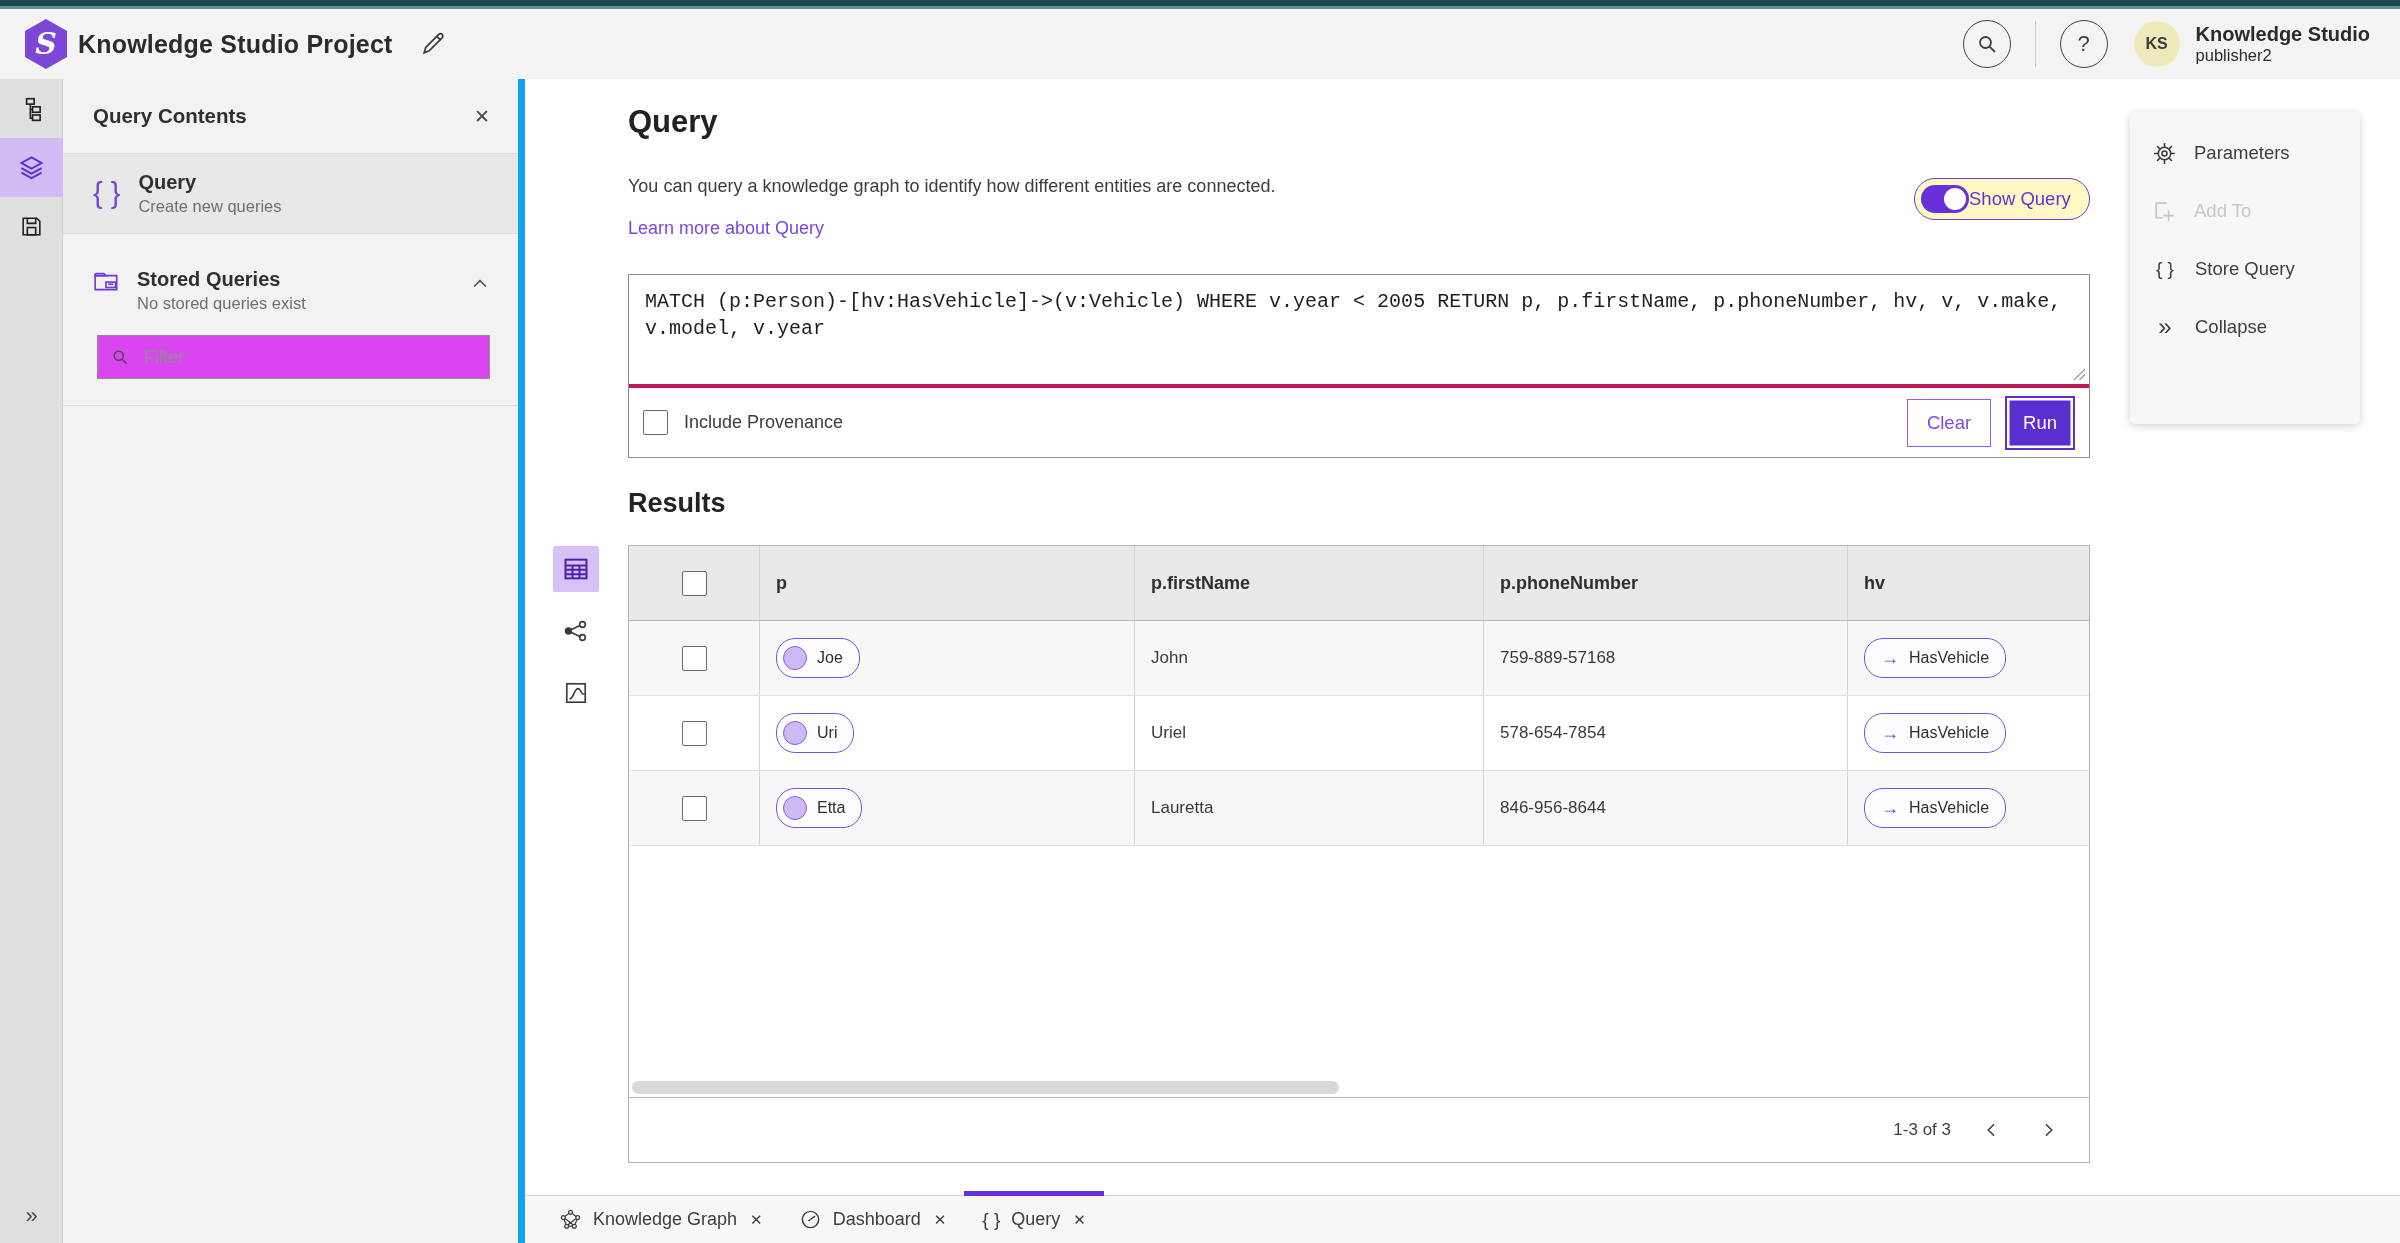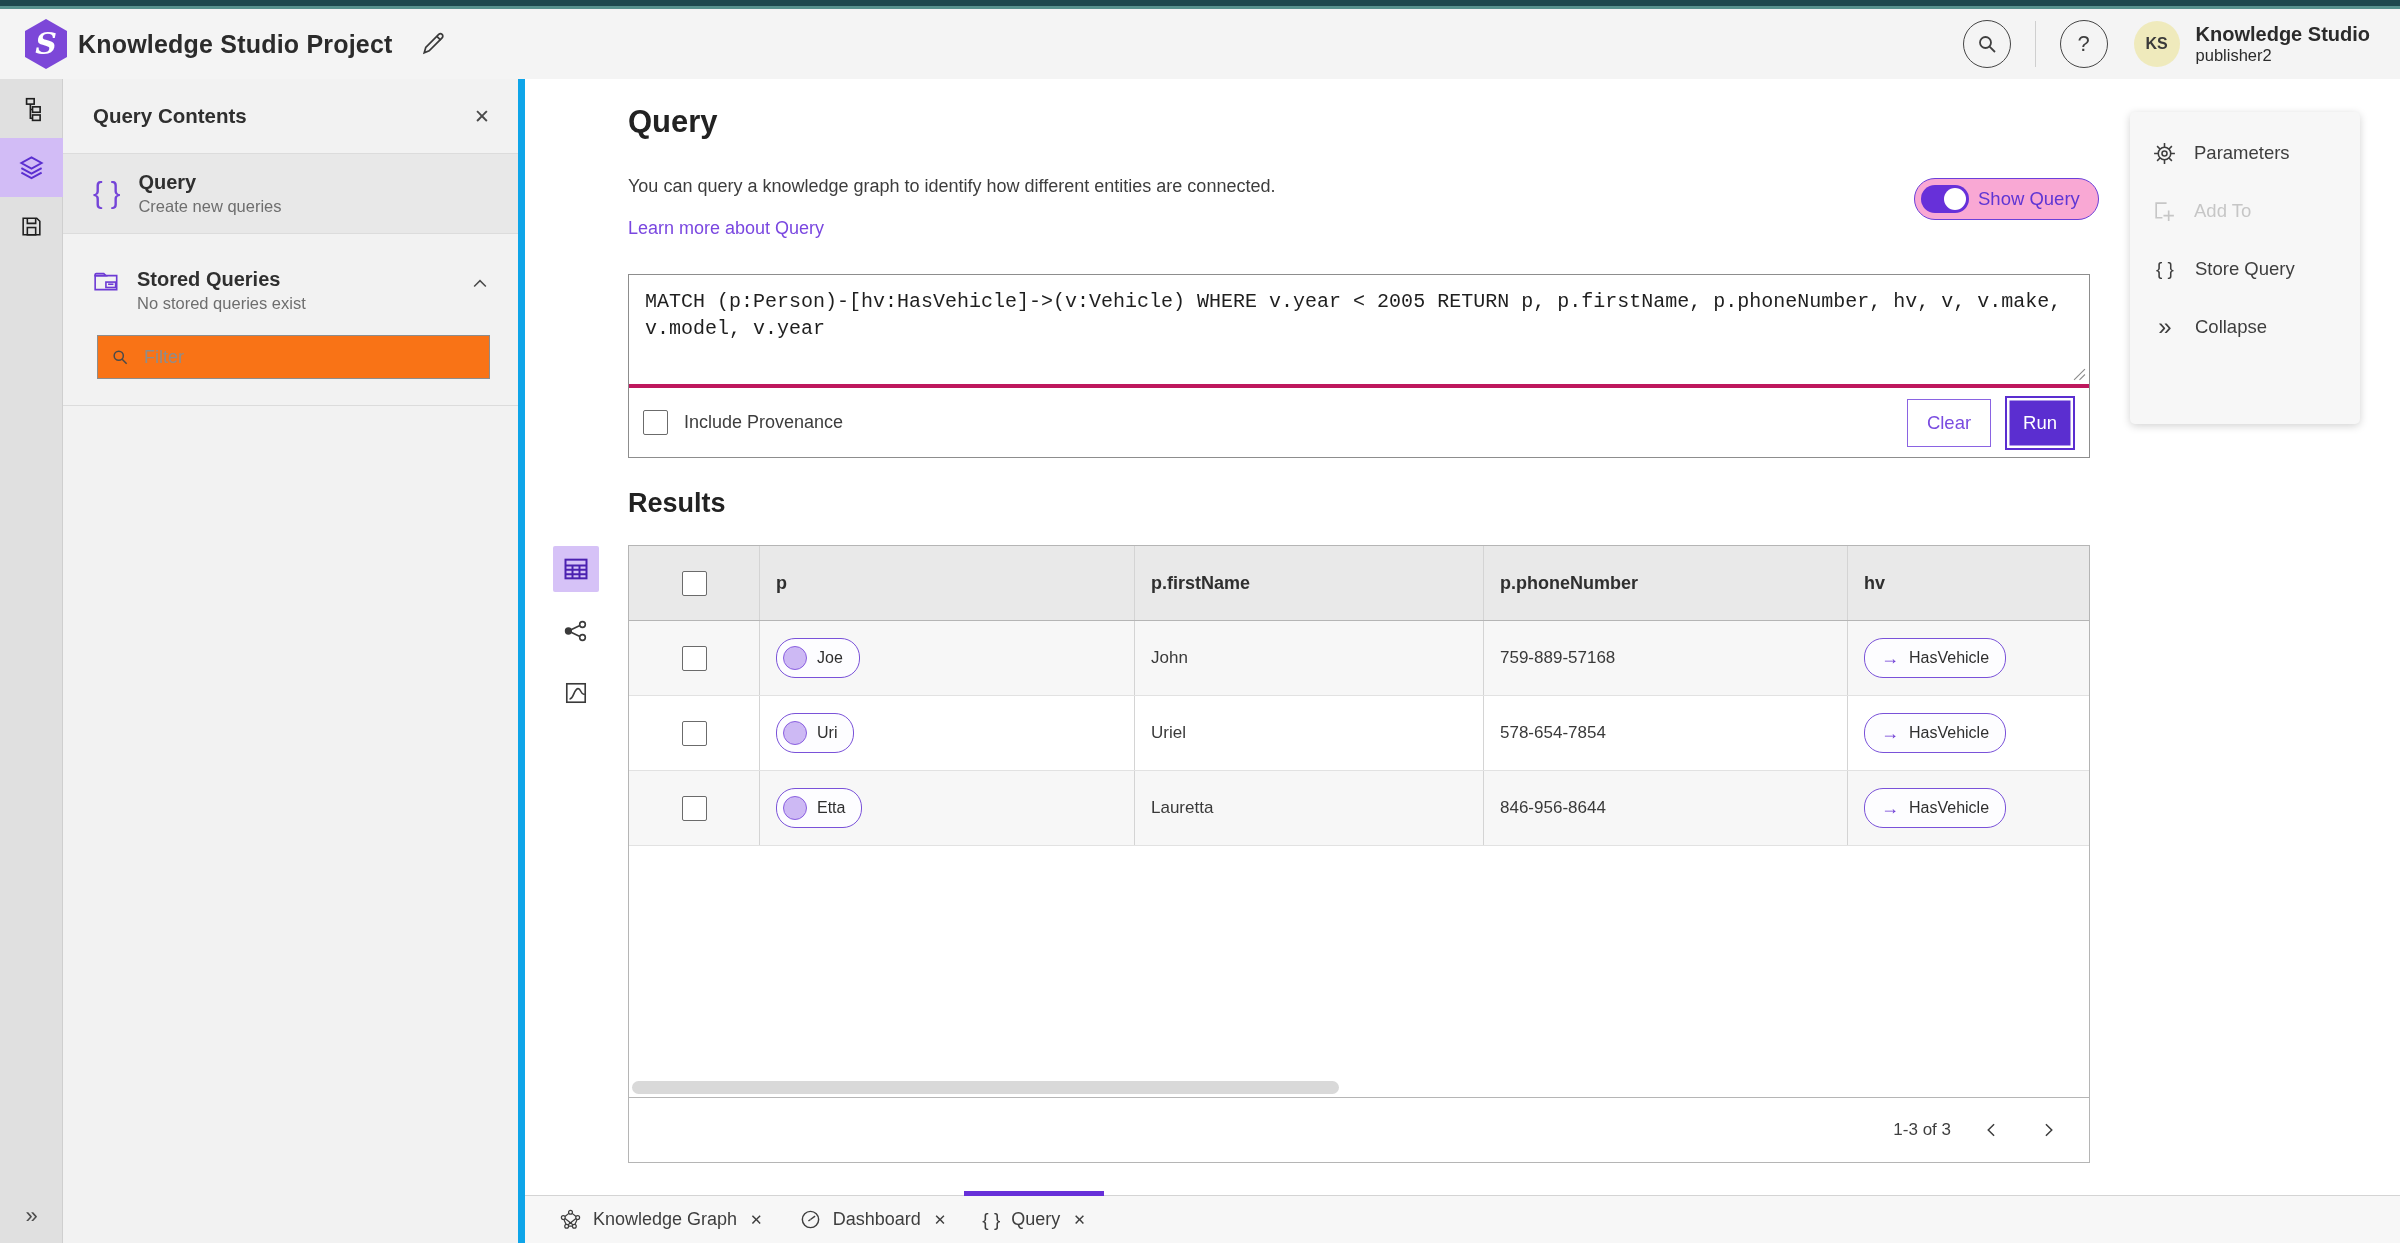--- a/index.html
+++ b/index.html
@@ -34,30 +34,30 @@
   .panel-title{font-size:20.5px;font-weight:700;color:#2f2f2f;}
   .panel-close{font-size:19px;color:#4a4a4a;cursor:pointer;}
   .panel-item{display:flex;align-items:center;gap:18px;padding:0 28px 0 30px;border-bottom:1px solid #dcdcdc;cursor:pointer;}
   .panel-item.query-item{height:79px;background:#e8e8e8;}
   .stored-section{border-bottom:1px solid #dcdcdc;margin-top:20px;padding:14px 28px 26px 30px;}
   .stored-head{display:flex;align-items:flex-start;gap:16px;cursor:pointer;}
   .item-title{font-size:20px;font-weight:700;color:#2f2f2f;}
   .item-sub{font-size:16.5px;color:#6e6e6e;margin-top:3px;}
   .braces-icon{font-size:29px;color:#7444d8;font-weight:400;line-height:1;}
   .stored-head .grow{flex:1;}
-  .filter-box{margin-top:22px;margin-left:4px;height:42px;background:#f97316;border:1px solid #8d8d8d;display:flex;align-items:center;padding:0 12px;gap:12px;}
+  .filter-box{margin-top:22px;margin-left:4px;height:42px;background:#d946ef;border:1px solid #8d8d8d;display:flex;align-items:center;padding:0 12px;gap:12px;}
   .filter-box input{border:none;outline:none;flex:1;font-size:18px;font-family:"Liberation Sans",sans-serif;color:#3a3a3a;background:transparent;}
   .filter-box input::placeholder{color:#8d8d8d;}
 
   
   .main-bg{position:absolute;left:525px;top:79px;right:0;bottom:48px;background:#fff;}
   .q-heading{position:absolute;left:628px;top:104px;font-size:31px;font-weight:700;color:#222;}
   .q-desc{position:absolute;left:628px;top:176px;font-size:18px;color:#3d3d3d;}
   .q-link{position:absolute;left:628px;top:218px;font-size:18px;color:#7a47e0;cursor:pointer;}
-  .show-pill{position:absolute;left:1914px;top:178px;height:42px;border:1.5px solid #6b3fd9;border-radius:22px;display:flex;align-items:center;gap:9px;padding:0 18px 0 6px;background:#f9a8d4;cursor:pointer;box-sizing:border-box;}
+  .show-pill{position:absolute;left:1914px;top:178px;height:42px;border:1.5px solid #6b3fd9;border-radius:22px;display:flex;align-items:center;padding:0 18px 0 6px;background:#fef9c3;cursor:pointer;box-sizing:border-box;}
   .toggle{width:48px;height:28px;border-radius:14px;background:#6730d9;position:relative;}
   .toggle .knob{position:absolute;right:3px;top:3px;width:22px;height:22px;border-radius:50%;background:#fff;}
   .show-label{font-size:18.5px;color:#5f35d4;}
 
   .query-box{position:absolute;left:628px;top:274px;width:1462px;height:184px;border:1px solid #8d8d8d;background:#fff;box-sizing:border-box;}
   .query-text{height:113px;border-bottom:4px solid #be185d;box-sizing:border-box;padding:13px 16px;font-family:"Liberation Mono","DejaVu Sans Mono",monospace;font-size:20px;line-height:1.35;color:#1f1f1f;white-space:pre-wrap;position:relative;overflow:hidden;}
   .resize-handle{position:absolute;right:3px;bottom:3px;}
   .query-footer{height:69px;display:flex;align-items:center;padding:0 14px;gap:14px;}
   .cb{width:23px;height:23px;border:1px solid #6b6b6b;border-radius:2px;background:#fff;cursor:pointer;flex:none;}
   .cb-label{font-size:18px;color:#3d3d3d;margin-left:2px;}

